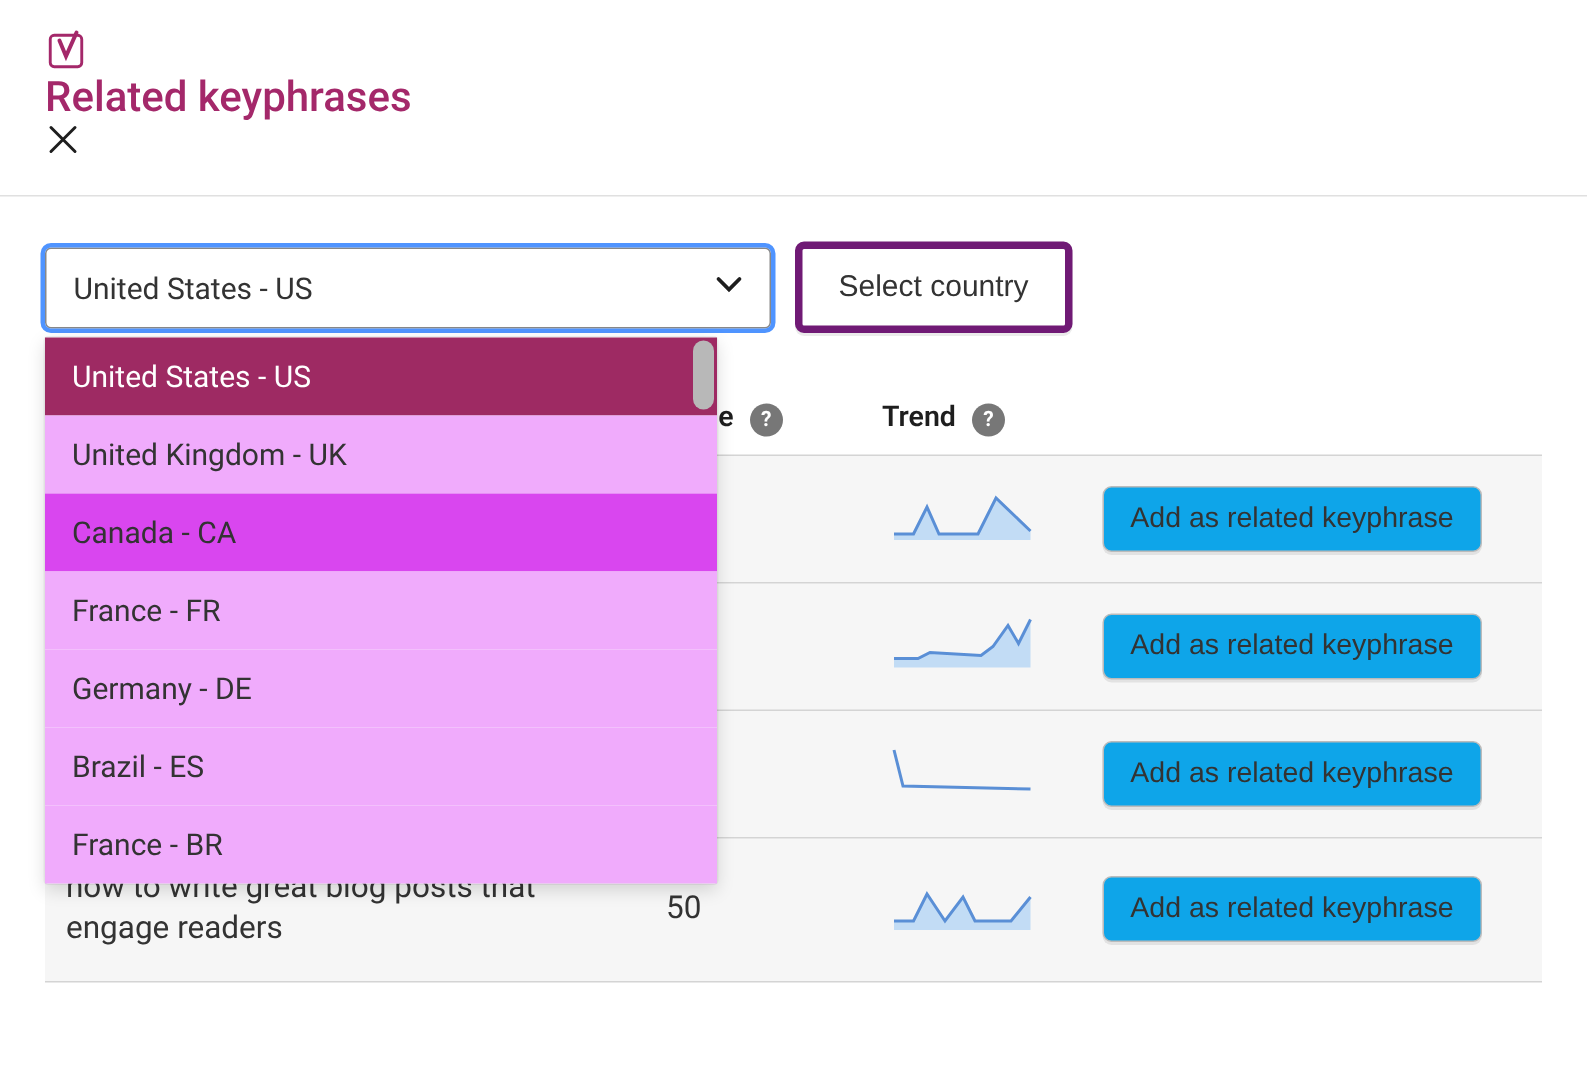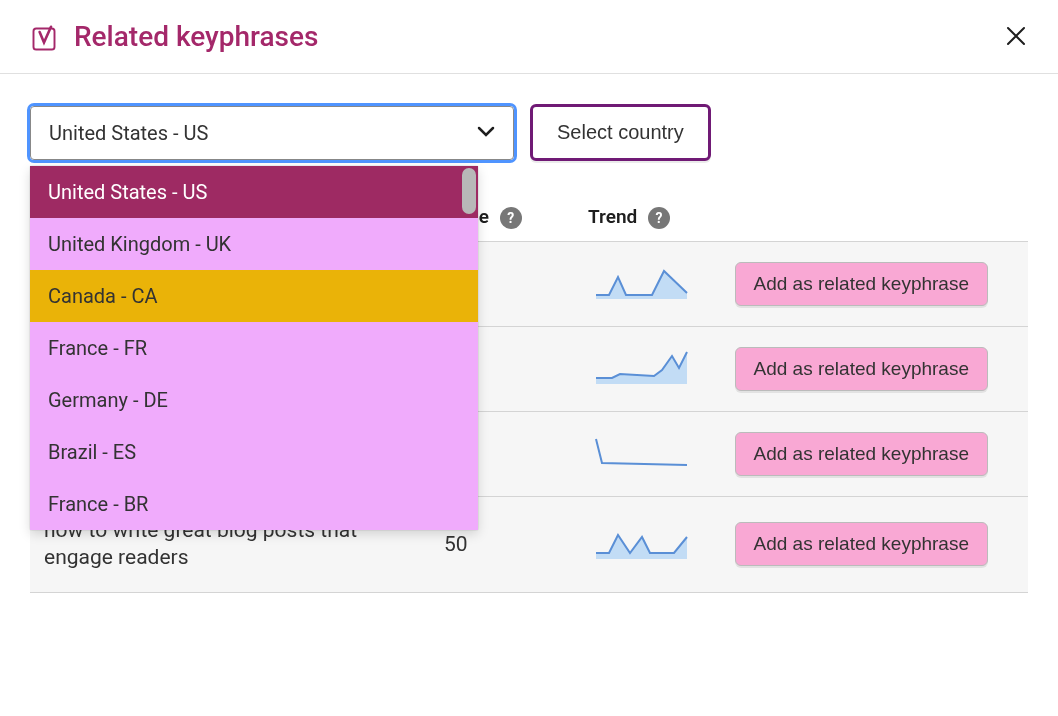--- a/index.html
+++ b/index.html
@@ -6,23 +6,24 @@
     body {
       font-family: -apple-system, BlinkMacSystemFont, "Segoe UI", Roboto, Helvetica, Arial, sans-serif;
       background: #fff;
       color: #1e1e1e;
       width: 1058px;
       height: 716px;
       overflow: hidden;
     }
     .header {
       display: flex;
-      align-items: flex-end;
+      align-items: flex-start;
       padding: 20px 30px 20px 30px;
       border-bottom: 1px solid #e0e0e0;
+      flex-direction: column;
     }
     .logo {
       width: 28px;
       height: 28px;
       margin-right: 16px;
       color: #a4286a;
     }
     .header-title {
       color: #a4286a;
       font-size: 28px;
@@ -83,33 +84,33 @@
       z-index: 100;
     }
     .dropdown-option {
       padding: 14px 18px;
       font-size: 20px;
       color: #333;
       cursor: pointer;
       background: #f0abfc;
     }
     .dropdown-option.selected { background: #9e2a63; color: #fff; }
-    .dropdown-option.hover { background: #eab308; }
+    .dropdown-option.hover { background: #d946ef; }
     .dropdown-scrollbar {
       position: absolute;
       right: 2px;
       top: 2px;
       width: 14px;
       height: 46px;
       background: #b8b8b8;
       border-radius: 7px;
     }
     .btn {
       padding: 14px 24px;
-      border: 3px solid #701a75;
+      border: 5px solid #701a75;
       border-radius: 6px;
       background: #fff;
       font-size: 20px;
       color: #333;
       cursor: pointer;
       box-shadow: 0 2px 0 rgba(0,0,0,0.08);
     }
     .table {
       border-collapse: collapse;
       width: 100%;
@@ -139,21 +140,21 @@
       border-bottom: 1px solid #d4d4d4;
       font-size: 21px;
       color: #333;
       vertical-align: middle;
       background: #f6f6f6;
     }
     .add-btn {
       padding: 10px 18px;
       border: 1px solid #bbb;
       border-radius: 6px;
-      background: #f9a8d4;
+      background: #0ea5e9;
       font-size: 19px;
       color: #333;
       cursor: pointer;
       box-shadow: 0 2px 0 rgba(0,0,0,0.08);
       white-space: nowrap;
     }
     .trend-svg { width: 95px; height: 38px; }
     .keyphrase-cell { width: 380px; line-height: 1.3; font-size: 21px;}
     .col-keyphrase { width: 400px;}
     .col-volume { width: 150px;}

